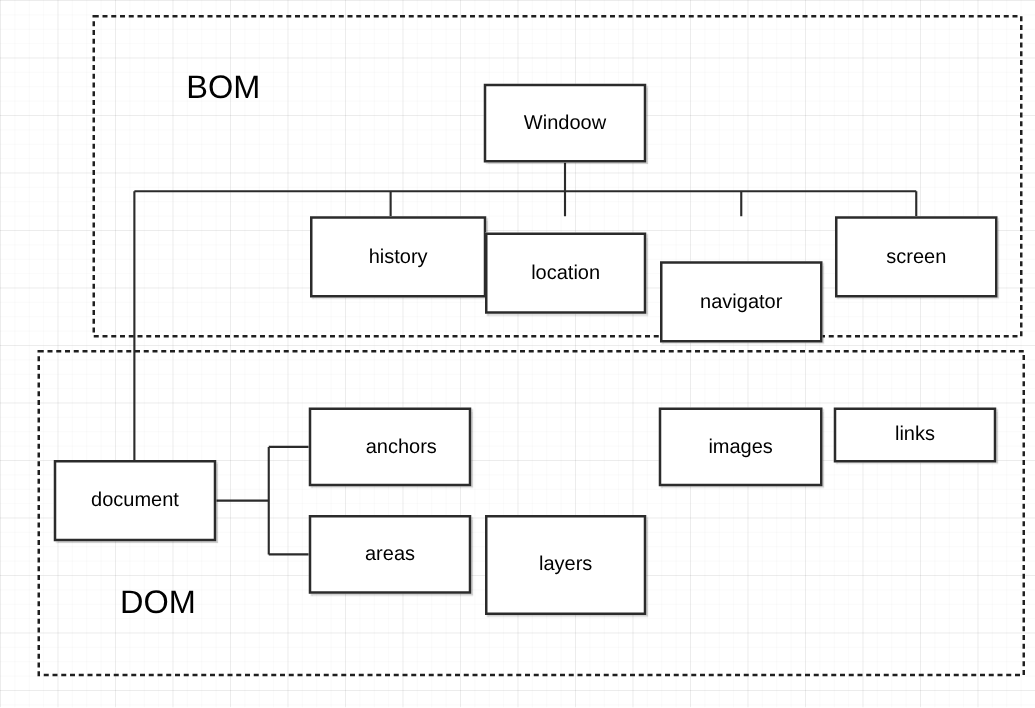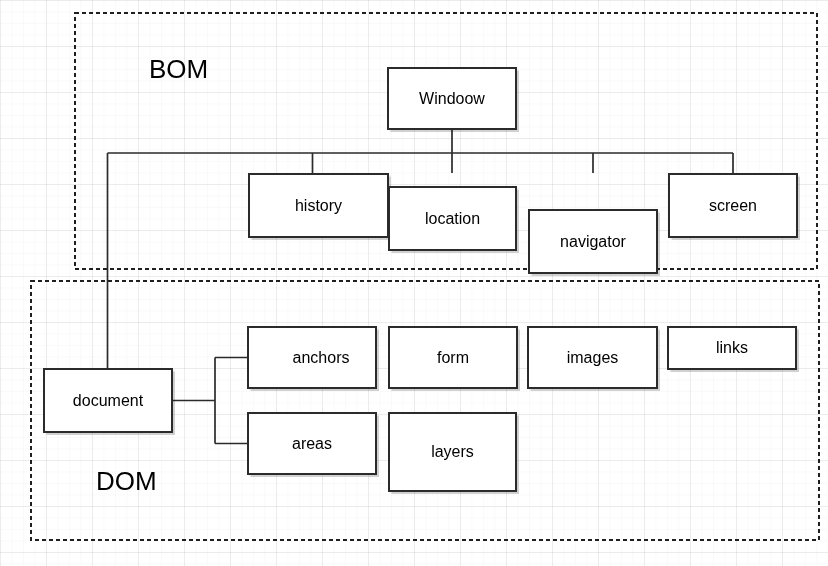--- a/index.html
+++ b/index.html
@@ -84,19 +84,18 @@
   <div class="region-label l-dom">DOM</div>
 
   <div class="node n-window">Windoow</div>
   <div class="node n-history">history</div>
   <div class="node n-location">location</div>
   <div class="node n-navigator">navigator</div>
   <div class="node n-screen">screen</div>
 
   <div class="node n-document">document</div>
   <div class="node n-anchors">anchors</div>
-  <div class="node n-form">form</div>
   <div class="node n-images">images</div>
   <div class="node n-links">links</div>
   <div class="node n-areas">areas</div>
   <div class="node n-layers">layers</div>
 
 </div>
 
 </body></html>

